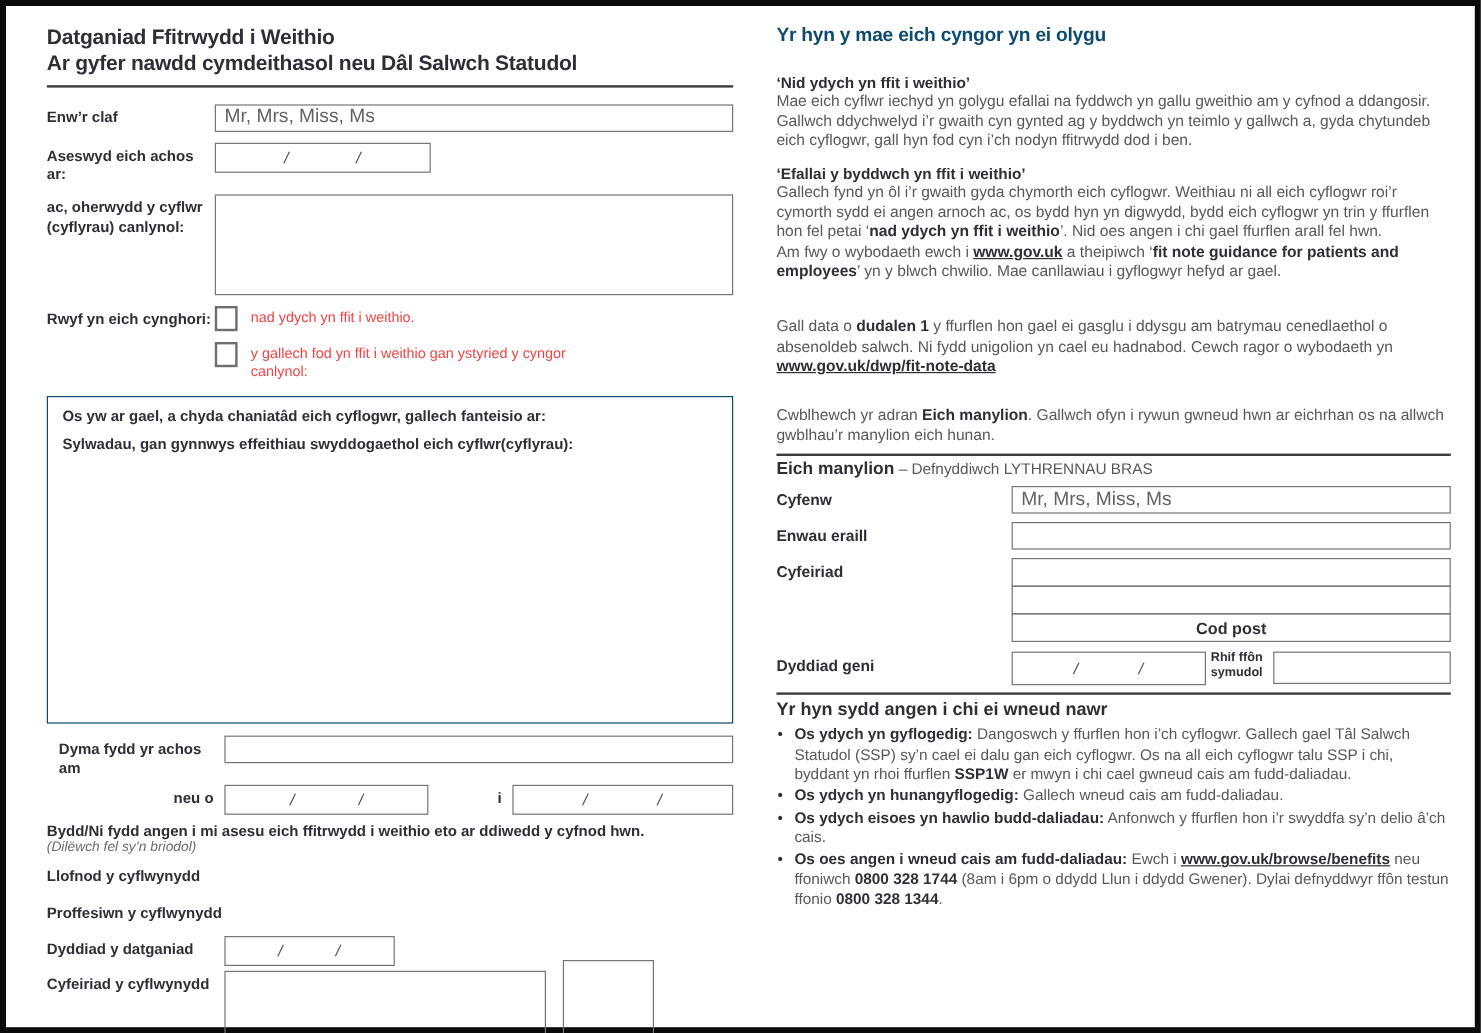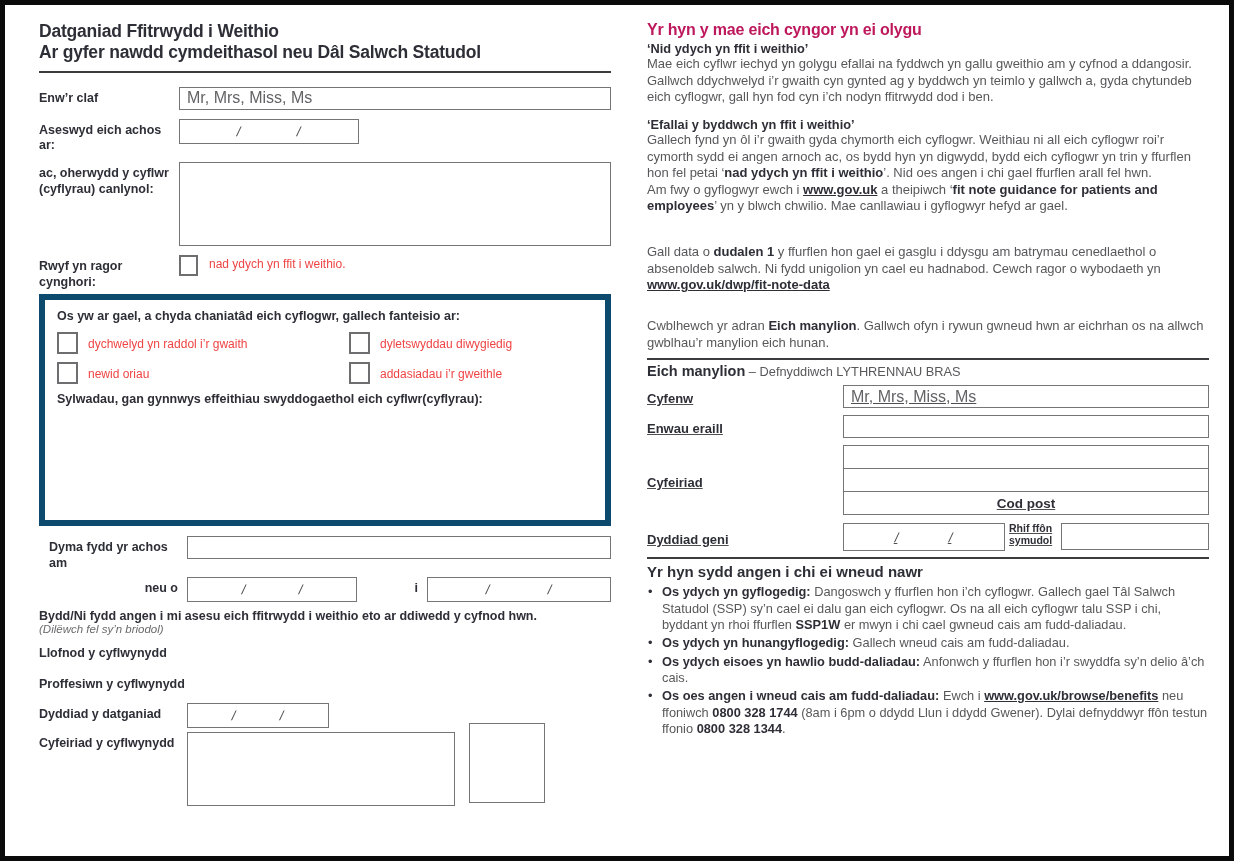--- a/index.html
+++ b/index.html
@@ -26,41 +26,41 @@
 
   .datebox { border: 1px solid #757577; height: 25px; display: flex; align-items: center; justify-content: space-evenly; font-size: 13px; color: #4a4a4c; }
   .slash { display: inline-block; transform: skewX(-12deg); }
 
   .textarea { flex: 1; border: 1px solid #757577; }
 
   .cb { width: 19px; height: 21px; border: 2px solid #6e6e70; flex-shrink: 0; background: #fff; }
   .optrow { display: flex; align-items: flex-start; gap: 11px; margin-bottom: 9px; }
   .opttext { font-size: 12px; color: #ef4444; line-height: 1.25; padding-top: 2px; }
 
-  .bigbox { border: 6px solid #0c4a6e; margin-top: 4px; padding: 9px 12px 8px 12px; height: 232px; }
+  .bigbox { border: 1px solid #0c4a6e; margin-top: 4px; padding: 9px 12px 8px 12px; height: 273px; }
   .bigbox-head { font-size: 12.5px; margin-bottom: 9px; }
   .cbgrid { display: grid; grid-template-columns: 292px 1fr; row-gap: 8px; margin-bottom: 8px; }
   .cbitem { display: flex; align-items: center; gap: 10px; }
   .cbitem .cb { width: 21px; height: 22px; }
   .comments-label { font-size: 12.5px; }
 
   .small-italic { font-style: italic; font-size: 11.5px; color: #6a6a6d; }
   .sig-label { font-size: 12.5px; margin-top: 11px; }
   .stamp { width: 76px; height: 80px; border: 1px solid #757577; flex-shrink: 0; margin-left: 14px; margin-top: -9px; }
 
   
-  .h1 { font-size: 16px; color: #be185d; margin-bottom: 2px; letter-spacing: -0.2px; }
+  .h1 { font-size: 16px; color: #0c4a6e; margin-bottom: 22px; letter-spacing: -0.2px; }
   .subhead { font-size: 12.8px; color: #2e2e37; font-weight: bold; }
   .para { font-size: 13px; line-height: 1.28; color: #58585b; }
   .b-inline { font-weight: bold; color: #2e2e37; }
 
   .details-head { font-size: 14.5px; color: #2e2e37; margin: 3px 0 6px 0; }
   .details-head .rest { font-weight: normal; font-size: 12.8px; color: #58585b; }
 
-  .drow { display: flex; align-items: center; margin-bottom: 7px; text-decoration: underline; }
+  .drow { display: flex; align-items: flex-start; margin-bottom: 7px; }
   .dlbl { width: 196px; flex-shrink: 0; font-weight: bold; color: #2e2e37; font-size: 13px; padding-top: 4px; }
   .dinput { flex: 1; height: 23px; border: 1px solid #757577; display: flex; align-items: center; padding: 0 7px; }
   .addr-stack { flex: 1; display: flex; flex-direction: column; }
   .addr-row { height: 24px; border: 1px solid #757577; margin-top: -1px; display: flex; align-items: center; justify-content: center; }
   .addr-row:first-child { margin-top: 0; }
   .codpost { font-size: 13.5px; }
 
   .dob-row { display: flex; align-items: flex-start; }
   .mobile-lbl { font-size: 10.5px; line-height: 1.1; font-weight: bold; color: #2e2e37; width: 52px; flex-shrink: 0; margin-left: 4px; }
   .mobile-box { flex: 1; height: 27px; border: 1px solid #757577; }
@@ -102,49 +102,35 @@
           <span class="slash">/</span>
         </div>
       </div>
 
       <div class="row" style="margin-bottom:9px">
         <div class="lbl" style="width:140px">ac, oherwydd y cyflwr (cyflyrau) canlynol:</div>
         <div class="textarea" style="height:84px"></div>
       </div>
 
       <div class="row" style="margin-bottom:2px">
-        <div class="lbl">Rwyf yn ragor cynghori:</div>
+        <div class="lbl">Rwyf yn eich cynghori:</div>
         <div style="flex:1">
           <div class="optrow">
             <div class="cb"></div>
             <div class="opttext" style="width:300px">nad ydych yn ffit i weithio.</div>
           </div>
+          <div class="optrow">
+            <div class="cb"></div>
+            <div class="opttext" style="width:290px">y gallech fod yn ffit i weithio gan ystyried y cyngor canlynol:</div>
+          </div>
         </div>
       </div>
 
       <div class="bigbox">
         <div class="bigbox-head bold-dark">Os yw ar gael, a chyda chaniatâd eich cyflogwr, gallech fanteisio ar:</div>
-        <div class="cbgrid">
-          <div class="cbitem">
-            <div class="cb"></div>
-            <span class="opttext">dychwelyd yn raddol i’r gwaith</span>
-          </div>
-          <div class="cbitem">
-            <div class="cb"></div>
-            <span class="opttext">dyletswyddau diwygiedig</span>
-          </div>
-          <div class="cbitem">
-            <div class="cb"></div>
-            <span class="opttext">newid oriau</span>
-          </div>
-          <div class="cbitem">
-            <div class="cb"></div>
-            <span class="opttext">addasiadau i’r gweithle</span>
-          </div>
-        </div>
         <div class="comments-label bold-dark">Sylwadau, gan gynnwys effeithiau swyddogaethol eich cyflwr(cyflyrau):</div>
         <div style="height:160px"></div>
       </div>
 
       <div class="row" style="margin-top:10px; margin-bottom:6px">
         <div class="lbl" style="width:148px; padding-left:10px">Dyma fydd yr achos am</div>
         <div class="input"></div>
       </div>
 
       <div class="row" style="margin-bottom:7px">
@@ -184,21 +170,21 @@
 
     <div class="col-right">
       <h2 class="h1 bold-dark">Yr hyn y mae eich cyngor yn ei olygu</h2>
 
       <div class="subhead">‘Nid ydych yn ffit i weithio’</div>
       <p class="para" style="margin-bottom:11px">Mae eich cyflwr iechyd yn golygu efallai na fyddwch yn gallu gweithio am y cyfnod a ddangosir. Gallwch ddychwelyd i’r gwaith cyn gynted ag y byddwch yn teimlo y gallwch a, gyda chytundeb eich cyflogwr, gall hyn fod cyn i’ch nodyn ffitrwydd dod i ben.</p>
 
       <div class="subhead">‘Efallai y byddwch yn ffit i weithio’</div>
       <p class="para" style=""><span>Gallech fynd yn ôl i’r gwaith gyda chymorth eich cyflogwr. Weithiau ni all eich cyflogwr roi’r cymorth sydd ei angen arnoch ac, os bydd hyn yn digwydd, bydd eich cyflogwr yn trin y ffurflen hon fel petai ‘</span><span class="b-inline">nad ydych yn ffit i weithio</span><span>’. Nid oes angen i chi gael ffurflen arall fel hwn.</span></p>
 
-      <p class="para" style="margin-bottom:29px"><span>Am fwy o gyflogwyr ewch i </span><span class="link">www.gov.uk</span><span> a theipiwch ‘</span><span class="b-inline">fit note guidance for patients and employees</span><span>’ yn y blwch chwilio. Mae canllawiau i gyflogwyr hefyd ar gael.</span></p>
+      <p class="para" style="margin-bottom:29px"><span>Am fwy o wybodaeth ewch i </span><span class="link">www.gov.uk</span><span> a theipiwch ‘</span><span class="b-inline">fit note guidance for patients and employees</span><span>’ yn y blwch chwilio. Mae canllawiau i gyflogwyr hefyd ar gael.</span></p>
 
       <p class="para" style="margin-bottom:24px"><span>Gall data o </span><span class="b-inline">dudalen 1</span><span> y ffurflen hon gael ei gasglu i ddysgu am batrymau cenedlaethol o absenoldeb salwch. Ni fydd unigolion yn cael eu hadnabod. Cewch ragor o wybodaeth yn </span><span class="link">www.gov.uk/dwp/fit-note-data</span></p>
 
       <p class="para" style="margin-bottom:7px"><span>Cwblhewch yr adran </span><span class="b-inline">Eich manylion</span><span>. Gallwch ofyn i rywun gwneud hwn ar eichrhan os na allwch gwblhau’r manylion eich hunan.</span></p>
 
       <hr class="rule">
       <div class="details-head"><span class="bold-dark">Eich manylion</span><span class="rest"> – Defnyddiwch LYTHRENNAU BRAS</span></div>
 
       <div class="drow">
         <div class="dlbl">Cyfenw</div>

